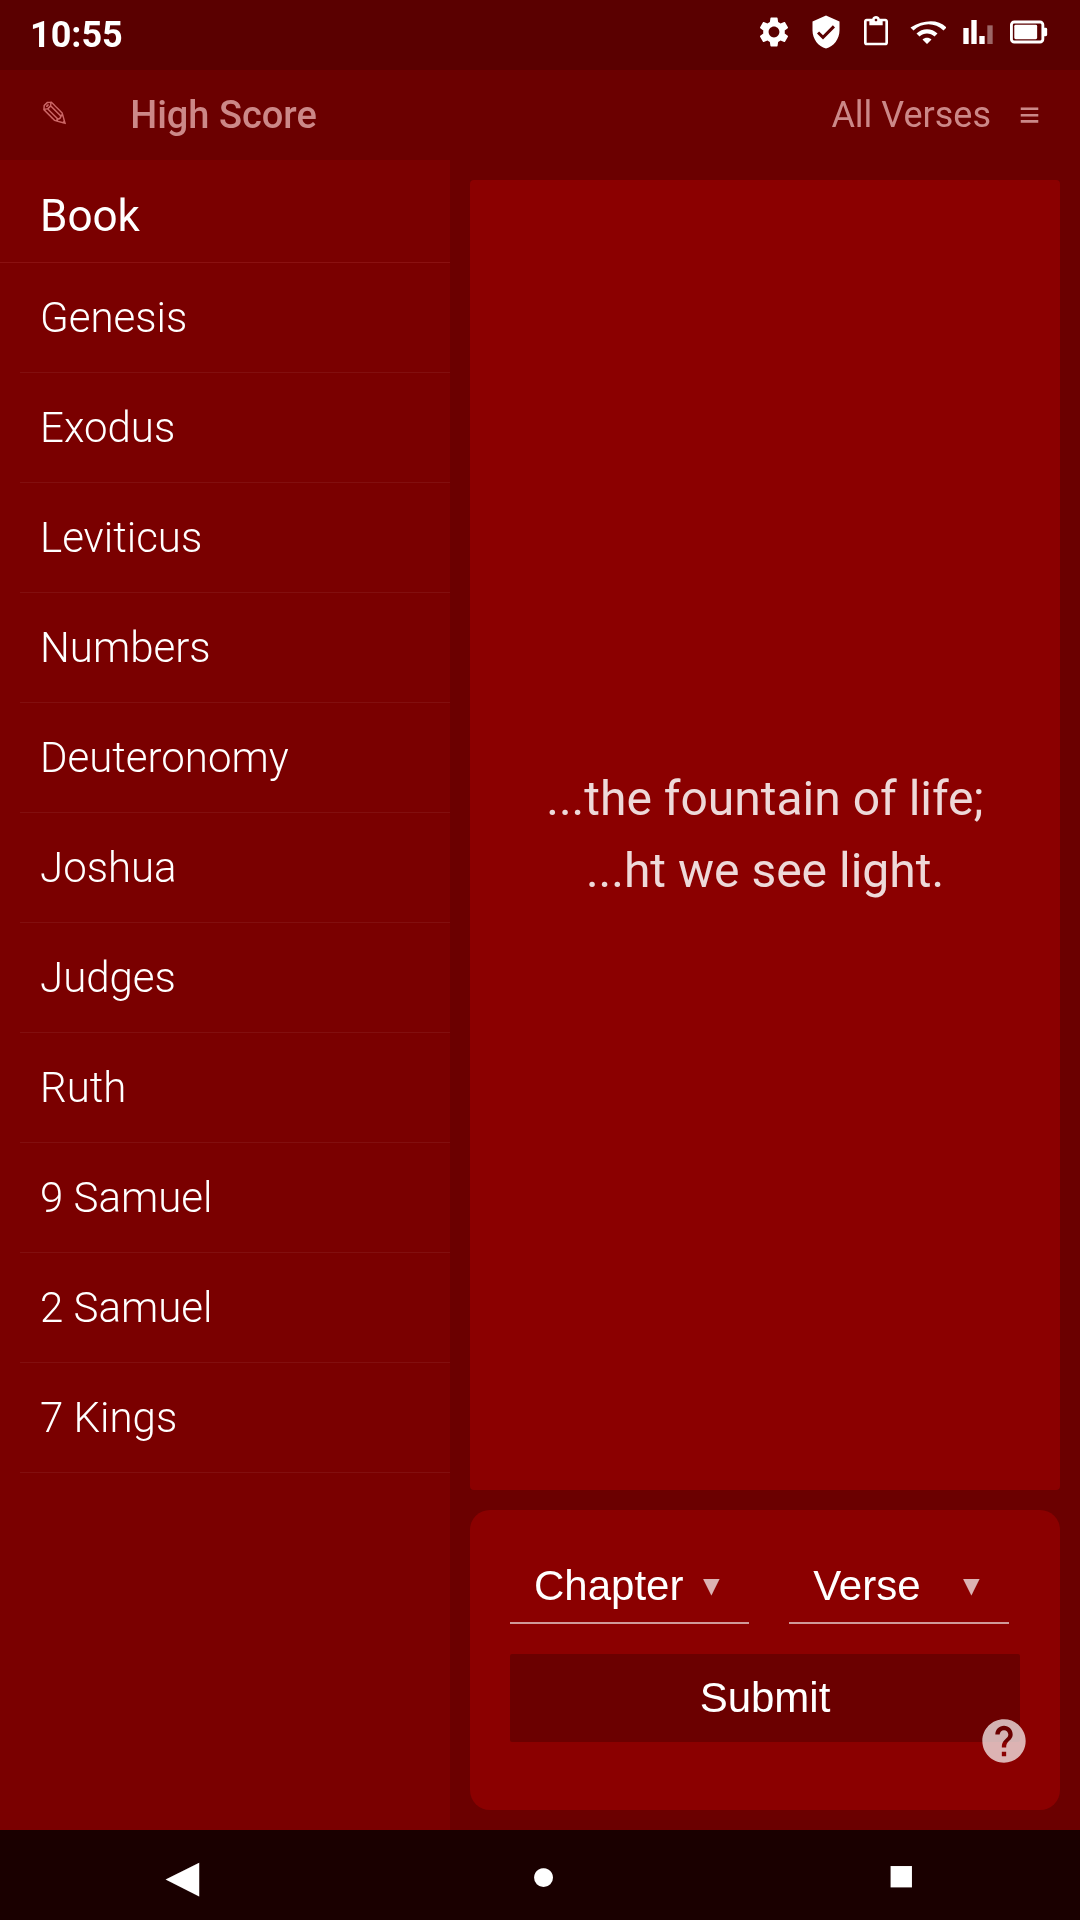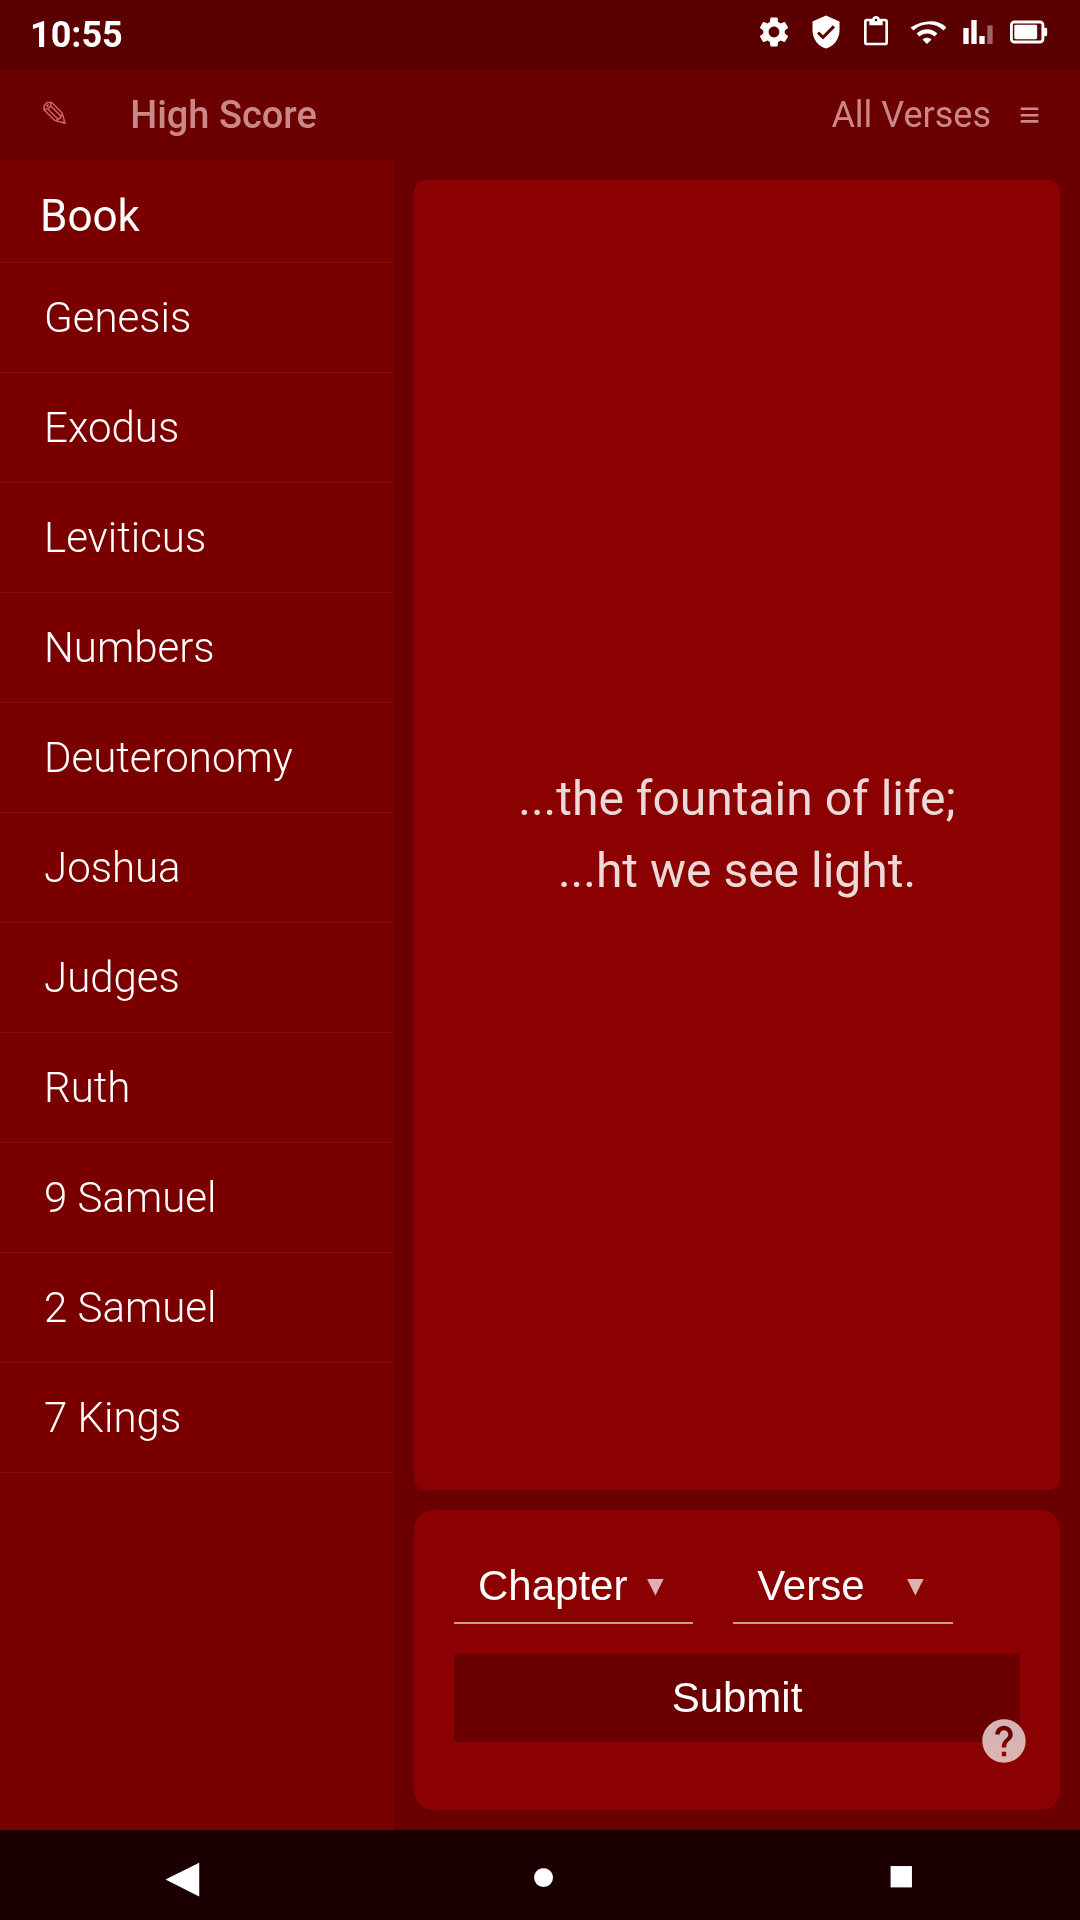--- a/index.html
+++ b/index.html
@@ -89,64 +89,65 @@
 
     
     .main-container {
       display: flex;
       height: calc(1920px - 70px - 90px - 90px);
       position: relative;
     }
 
     
     .sidebar-menu {
-      width: 394px;
+      width: 450px;
       background-color: #7a0000;
       height: 100%;
       overflow-y: auto;
       z-index: 10;
       flex-shrink: 0;
     }
 
     .sidebar-header {
       padding: 30px 40px 20px 40px;
       border-bottom: 1px solid #8a1111;
     }
 
     .sidebar-header-label {
       color: white;
       font-size: 44px;
       font-weight: 400;
     }
 
     .sidebar-item {
-      padding: 30px 44px;
+      padding: 30px 20px;
       border-bottom: 1px solid rgba(150, 50, 50, 0.3);
       cursor: pointer;
+      margin-left: 20px;
     }
 
     .sidebar-item-label {
       color: white;
       font-size: 42px;
       font-weight: 300;
     }
 
     
     .content-area {
       flex: 1;
       display: flex;
       flex-direction: column;
       padding: 20px;
       gap: 20px;
     }
 
     
     .verse-card {
       background-color: #8b0000;
-      border-radius: 12px;
+      border-radius: 4px;
       flex: 1;
       padding: 40px;
       display: flex;
       flex-direction: column;
       justify-content: center;
       position: relative;
       min-height: 500px;
     }
 
     .verse-text {

